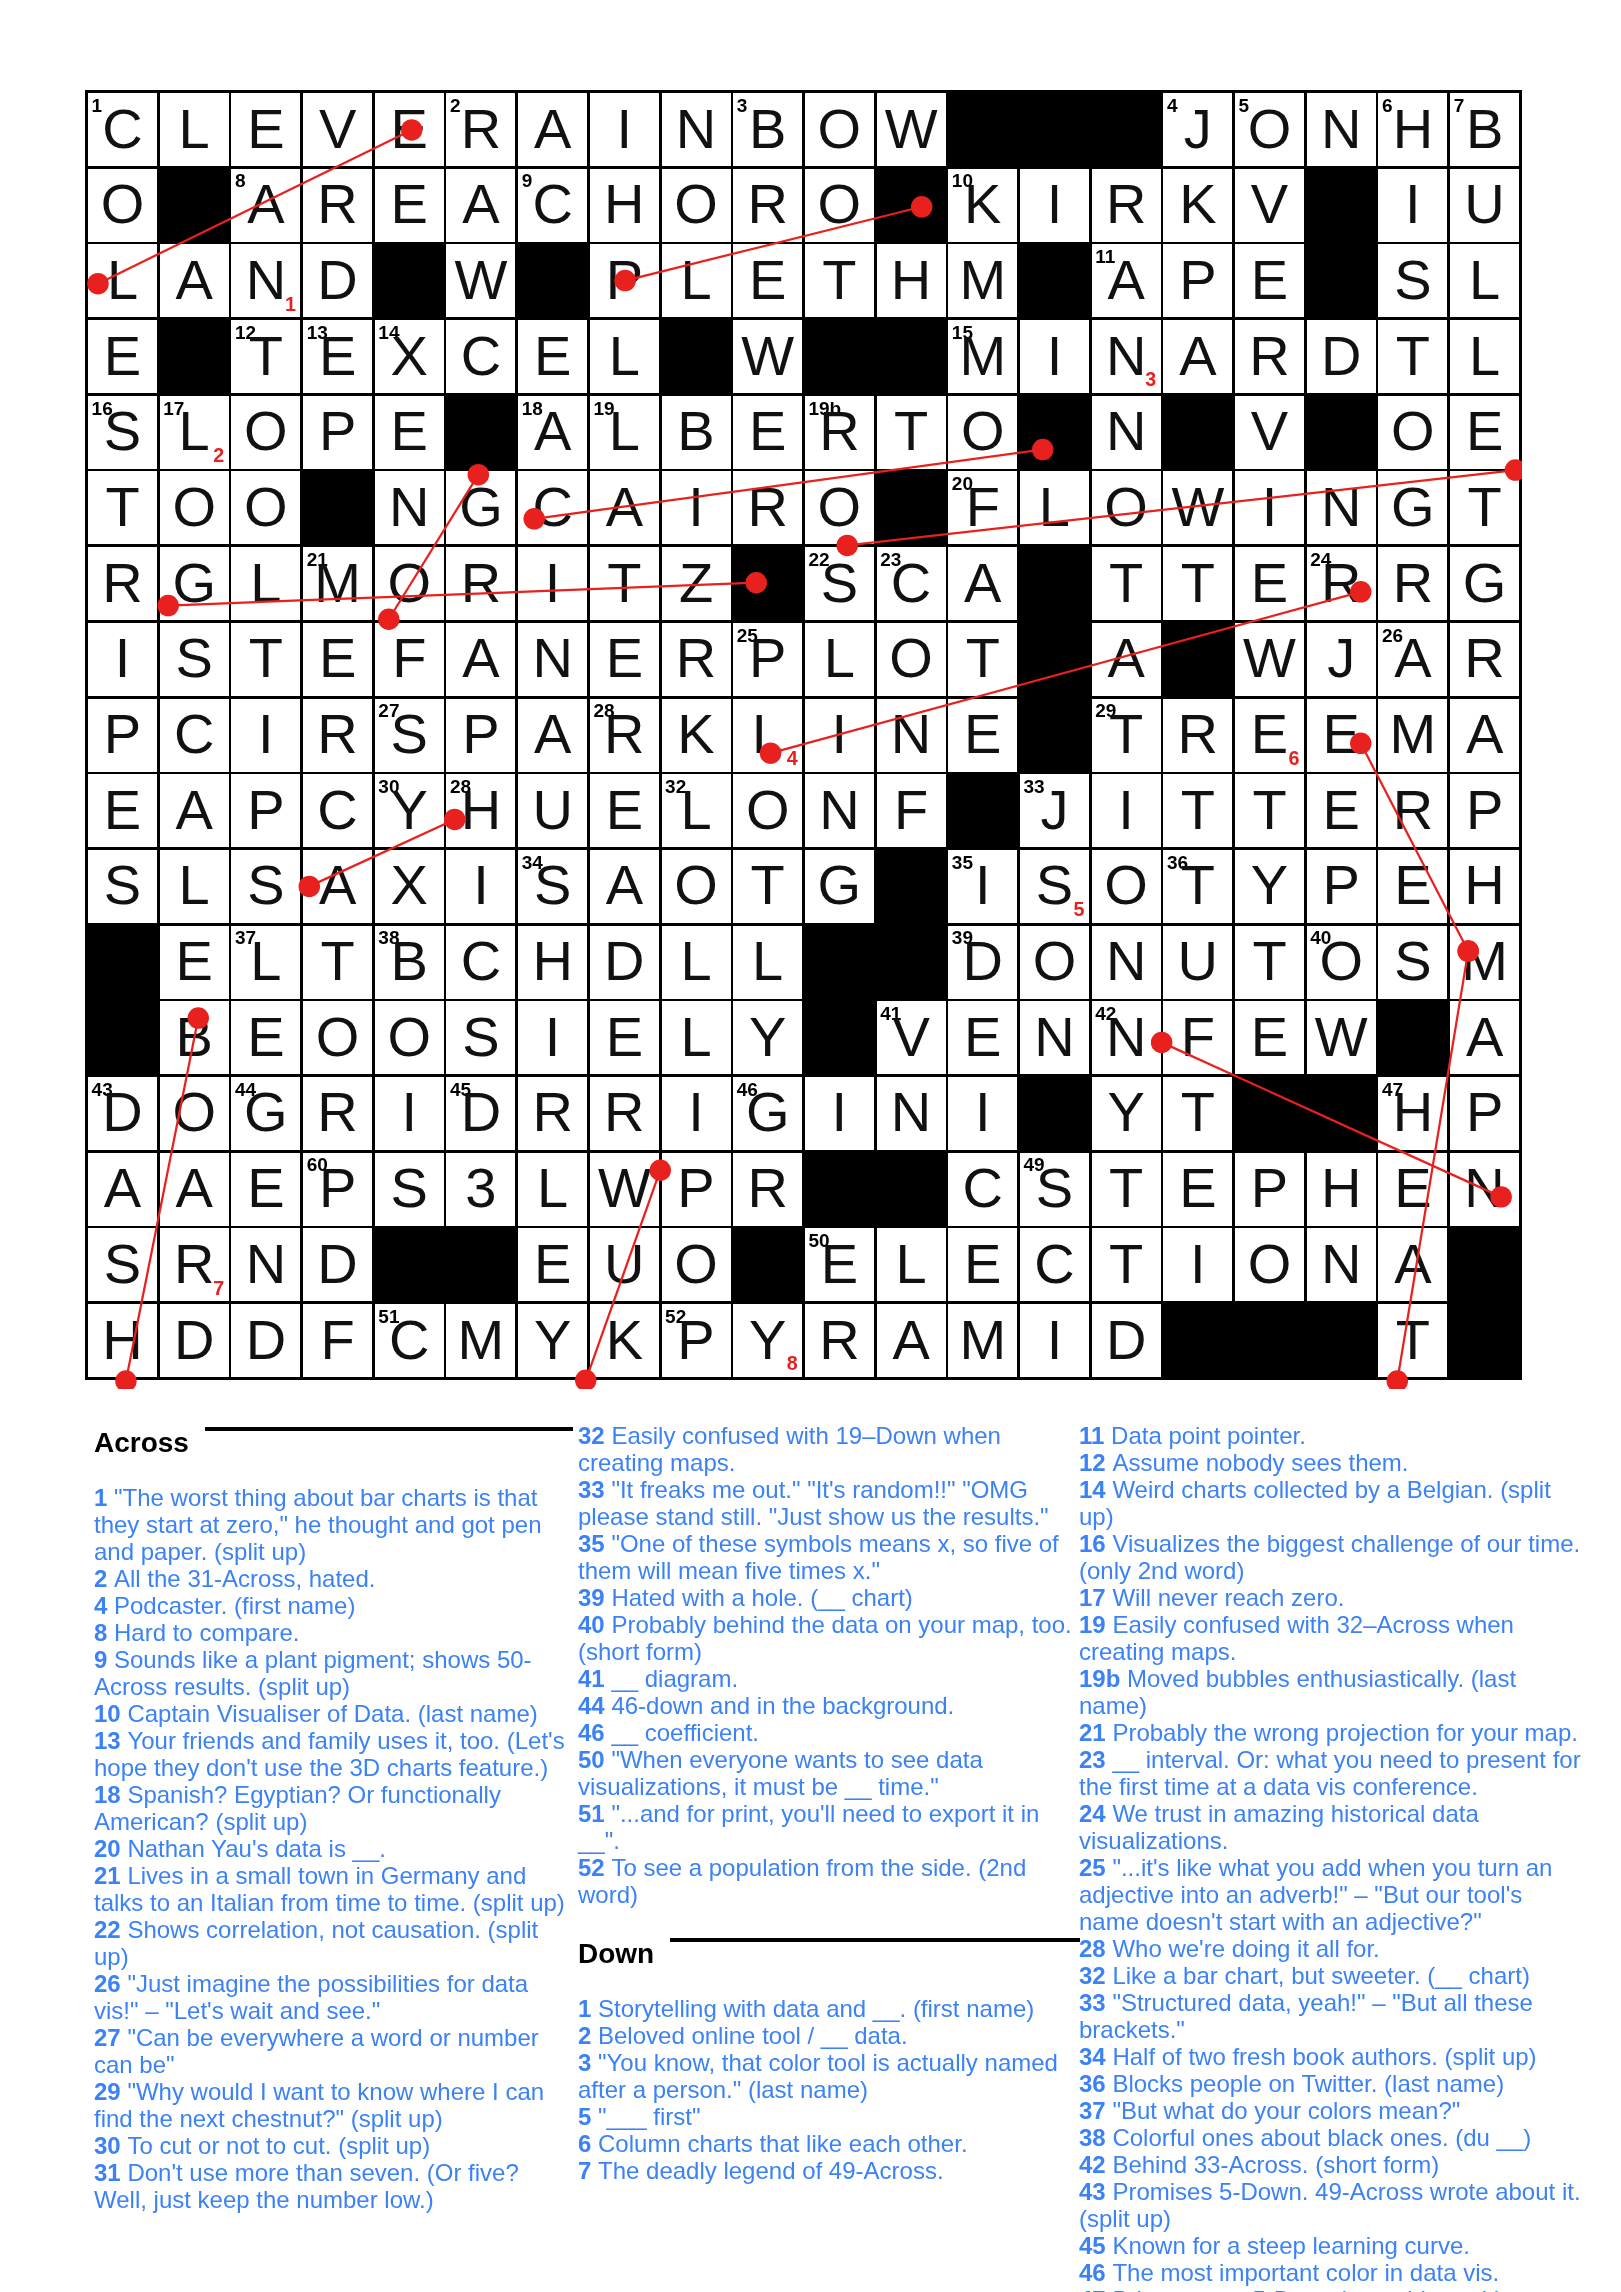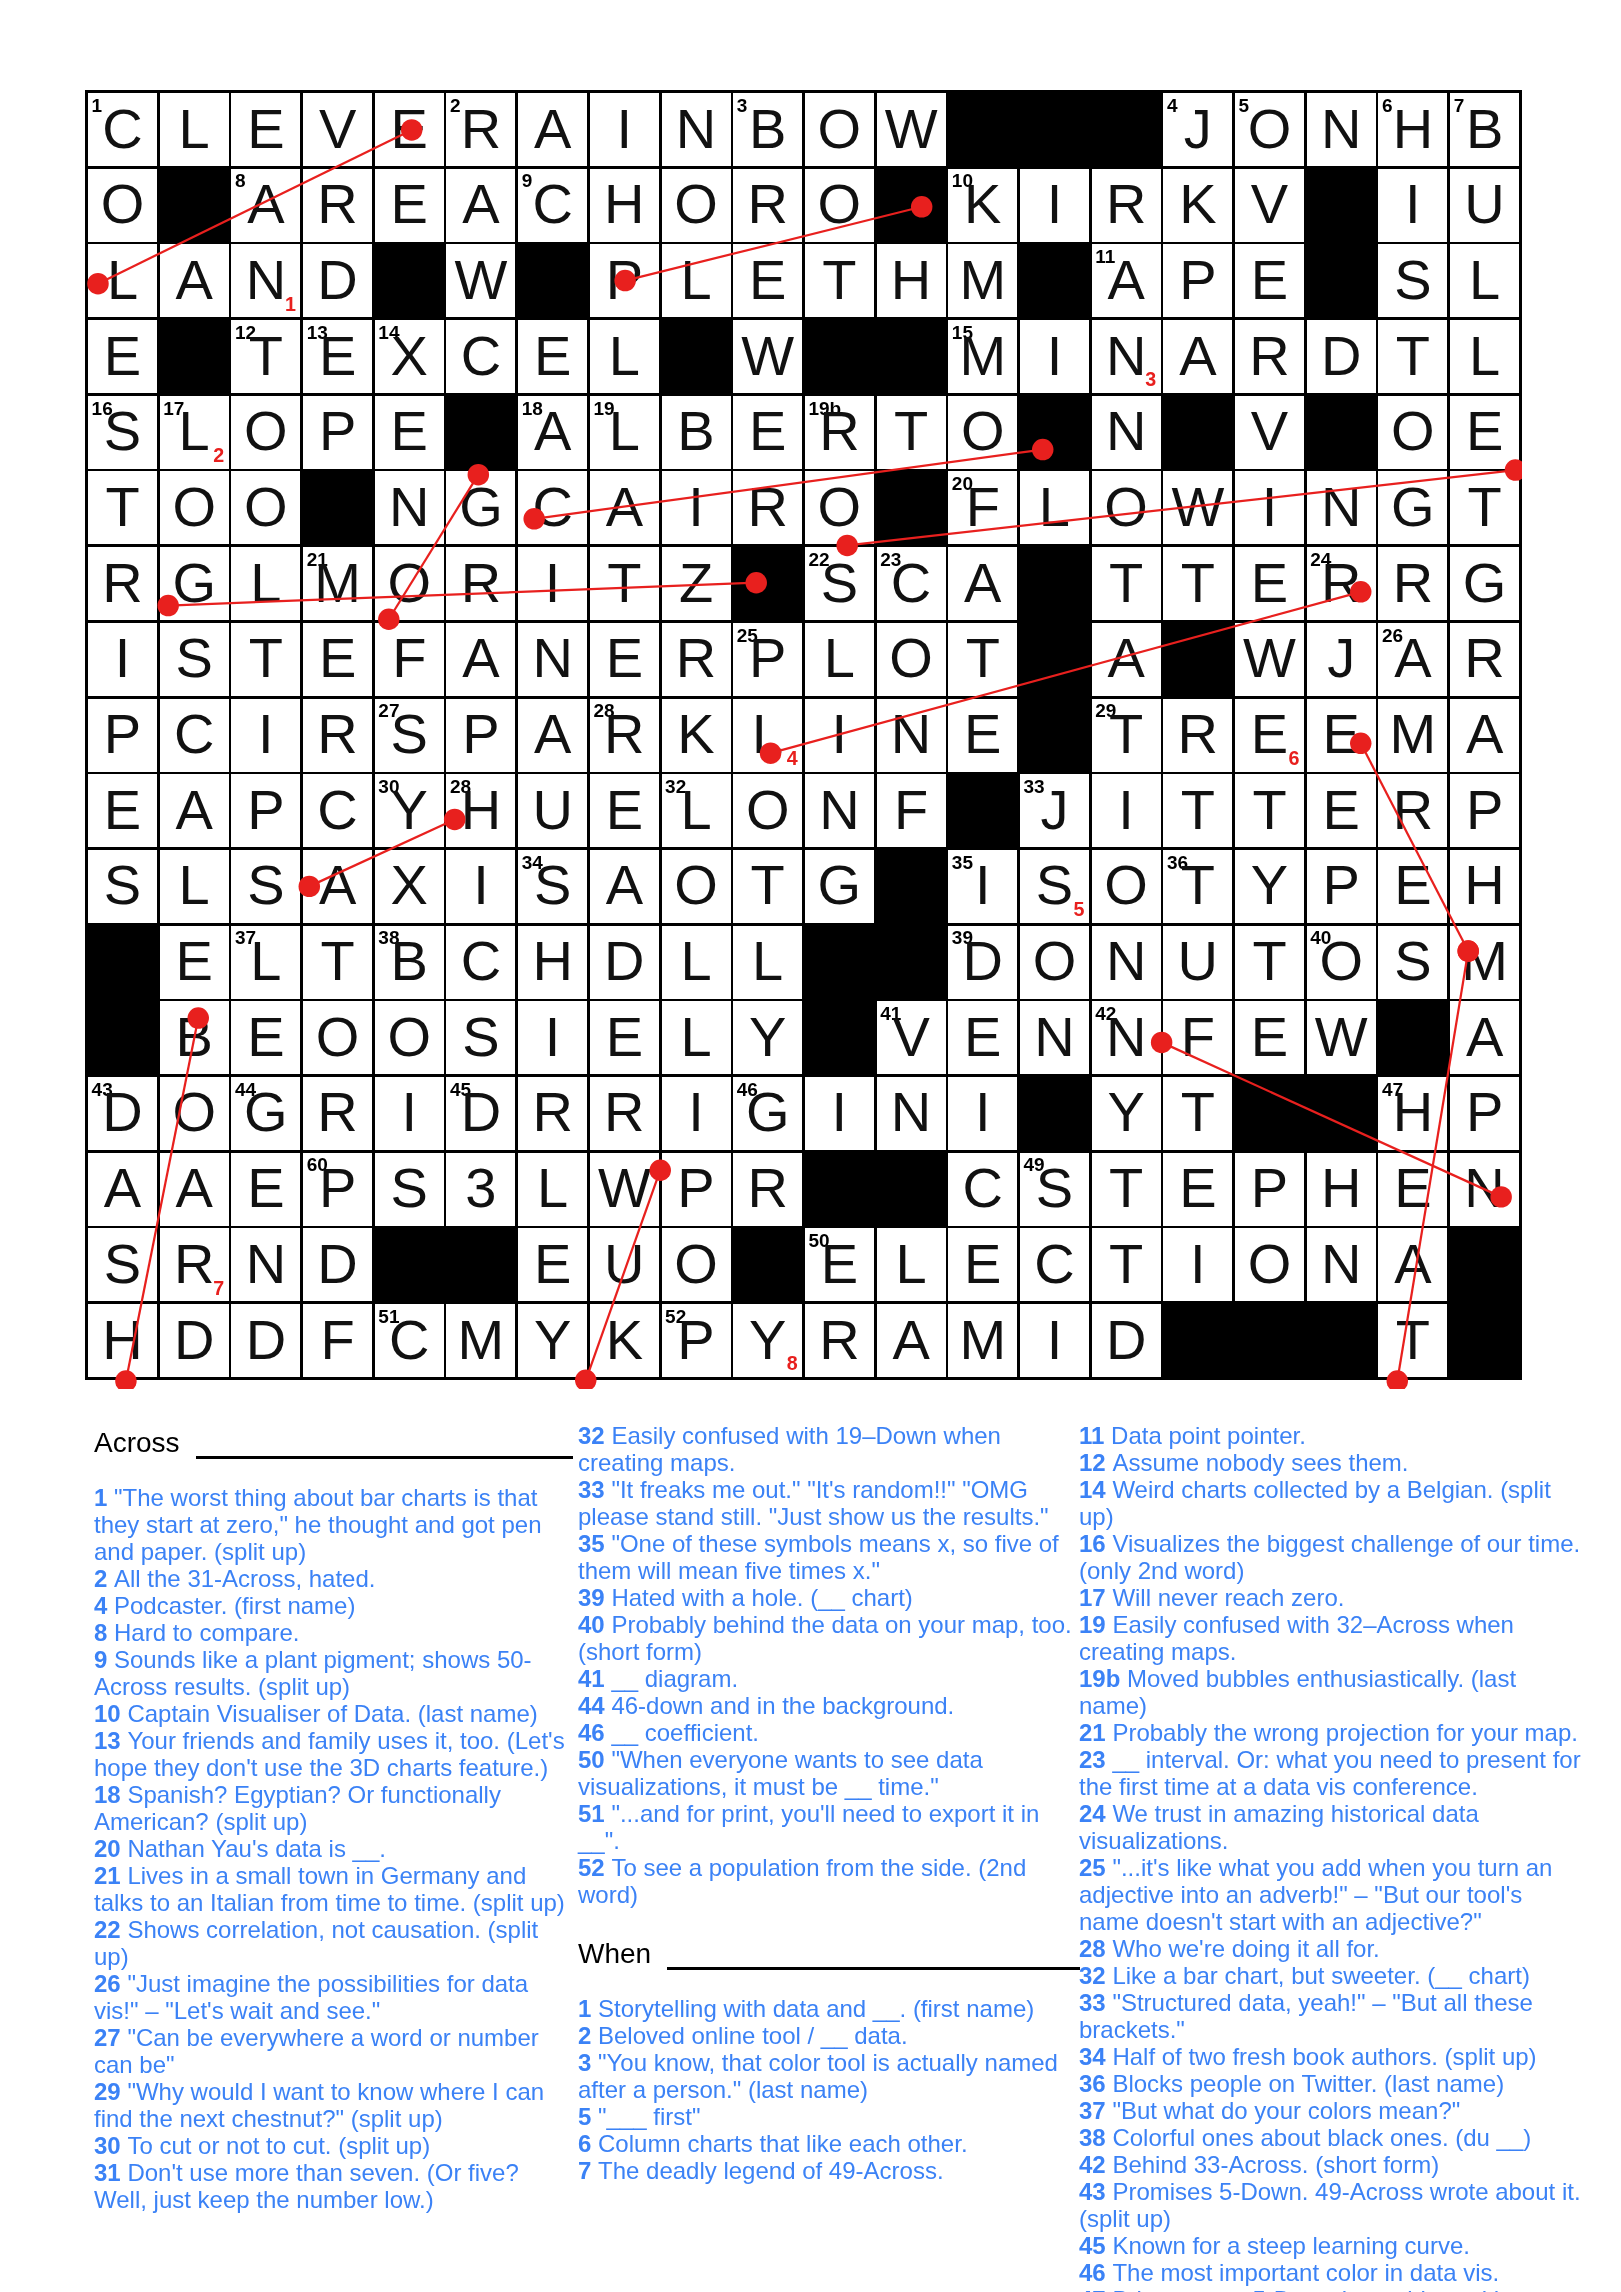--- a/index.html
+++ b/index.html
@@ -14,21 +14,21 @@
   .cell{position:relative;background:#fff;}
   .cell.black{background:#000;}
   .cell .letter{position:absolute;left:0;right:0;top:50%;transform:translateY(-52%);
         text-align:center;font-size:56px;color:#111;line-height:1;}
   .cell .num{position:absolute;left:3.6px;top:1.8px;font-size:19px;font-weight:700;color:#000;}
   .cell .rednum{position:absolute;right:4.5px;bottom:1.8px;font-size:19.7px;font-weight:700;}
   svg.overlay{position:absolute;left:0;top:0;pointer-events:none;}
   
   .clues{position:absolute;top:1422px;left:0;width:1621px;}
   .clue-col{position:absolute;top:0;}
-  .clue-col .hdr{display:flex;align-items:flex-end;font-size:28px;font-weight:400;margin:5.4px 0 25px 0;}
+  .clue-col .hdr{display:flex;align-items:flex-start;font-size:28px;font-weight:700;margin:5.4px 0 25px 0;}
   .clue-col .hdr .rule{flex:1;height:3.6px;background:#000;margin-left:16px;}
   .clue{font-size:24px;line-height:27px;color:#3b82f6;margin:0;}
   .clue b{font-weight:700;}
   .mid-gap{height:25px;}
 </style>
 </head>
 <body>
 
 <div class="page">
   <div class="grid-wrap">
@@ -1095,21 +1095,21 @@
         <div class="clue"><b>39 </b>Hated with a hole. (__ chart)</div>
         <div class="clue"><b>40 </b>Probably behind the data on your map, too. (short form)</div>
         <div class="clue"><b>41 </b>__ diagram.</div>
         <div class="clue"><b>44 </b>46-down and in the background.</div>
         <div class="clue"><b>46 </b>__ coefficient.</div>
         <div class="clue"><b>50 </b>"When everyone wants to see data visualizations, it must be __ time."</div>
         <div class="clue"><b>51 </b>"...and for print, you'll need to export it in __".</div>
         <div class="clue"><b>52 </b>To see a population from the side. (2nd word)</div>
         <div class="mid-gap"></div>
         <div class="hdr">
-          <span>When</span>
+          <span>Down</span>
           <span class="rule"></span>
         </div>
         <div class="clue"><b>1 </b>Storytelling with data and __. (first name)</div>
         <div class="clue"><b>2 </b>Beloved online tool / __ data.</div>
         <div class="clue"><b>3 </b>"You know, that color tool is actually named after a person." (last name)</div>
         <div class="clue"><b>5 </b>"___ first"</div>
         <div class="clue"><b>6 </b>Column charts that like each other.</div>
         <div class="clue"><b>7 </b>The deadly legend of 49-Across.</div>
       </div>
       <div class="clue-col" style="left: 1079px; width: 502px;">

